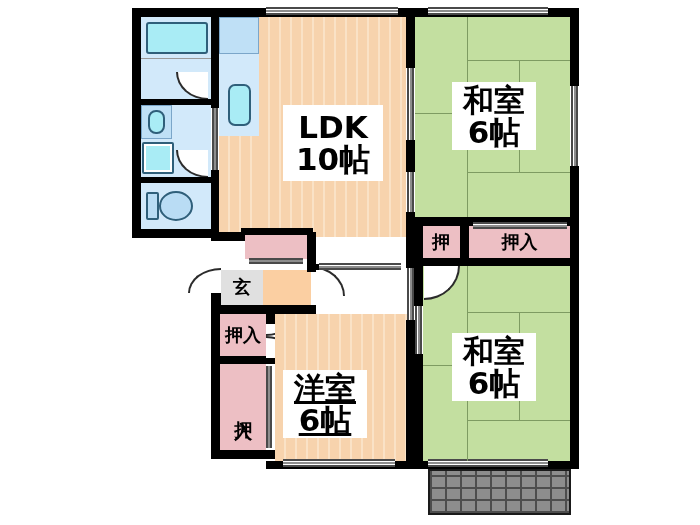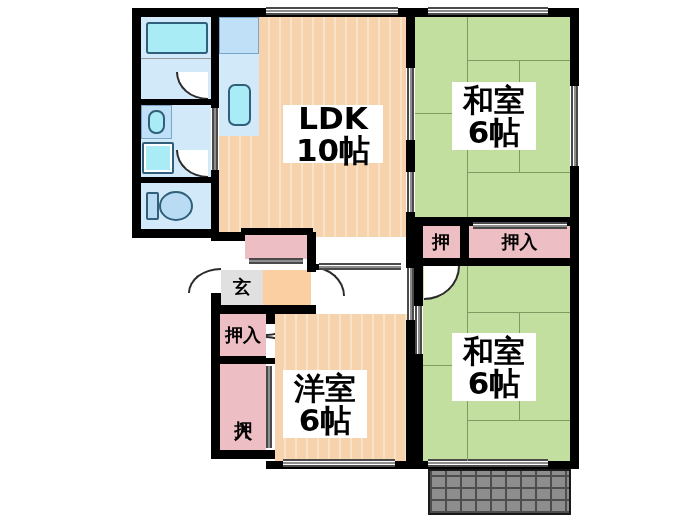--- a/index.html
+++ b/index.html
@@ -105,21 +105,21 @@
   <div class="abs wall" style="left:219px;top:136px;width:5px;height:0px;"></div>
 
   <div class="abs floor-wood" style="left:259px;top:17px;width:147px;height:220px;"></div>
   <div class="abs floor-wood" style="left:219px;top:136px;width:40px;height:101px;"></div>
 
   <div class="abs wall" style="left:259px;top:8px;width:155px;height:9px;"></div>
   <div class="abs win-h" style="left:266px;top:7px;width:132px;height:8px;">
       <i></i>
     </div>
 
-  <div class="abs lbl lbl-room" style="left:283px;top:105px;width:100px;height:58px;">
+  <div class="abs lbl lbl-room" style="left:283px;top:105px;width:100px;height:76px;">
     <span>LDK</span>
     <span>10帖</span>
   </div>
 
   <div class="abs wall" style="left:406px;top:8px;width:9px;height:60px;"></div>
   <div class="abs win-v" style="left:407px;top:68px;width:7px;height:72px;">
       <i></i>
     </div>
   <div class="abs wall" style="left:406px;top:140px;width:9px;height:32px;"></div>
   <div class="abs win-v" style="left:407px;top:172px;width:7px;height:40px;">
@@ -228,21 +228,21 @@
   <div class="abs arc-br arc" style="left:266px;top:314px;width:30px;height:22px;"></div>
   <div class="abs arc-tr arc" style="left:266px;top:336px;width:30px;height:22px;"></div>
 
   <div class="abs floor-wood" style="left:275px;top:314px;width:139px;height:147px;"></div>
   <div class="abs wall" style="left:266px;top:314px;width:9px;height:10px;"></div>
   <div class="abs wall" style="left:266px;top:461px;width:148px;height:8px;"></div>
   <div class="abs win-h" style="left:283px;top:459px;width:112px;height:8px;">
       <i></i>
     </div>
 
-  <div class="abs lbl lbl-room" style="left:283px;top:370px;width:84px;height:68px;">
+  <div class="abs lbl lbl-room" style="left:283px;top:370px;width:84px;height:68px;text-decoration:underline;">
     <span>洋室</span>
     <span>6帖</span>
   </div>
 
   <div class="abs wall" style="left:406px;top:212px;width:9px;height:56px;"></div>
   <div class="abs win-v" style="left:407px;top:268px;width:7px;height:52px;">
       <i></i>
     </div>
   <div class="abs wall" style="left:406px;top:320px;width:9px;height:141px;"></div>
 

